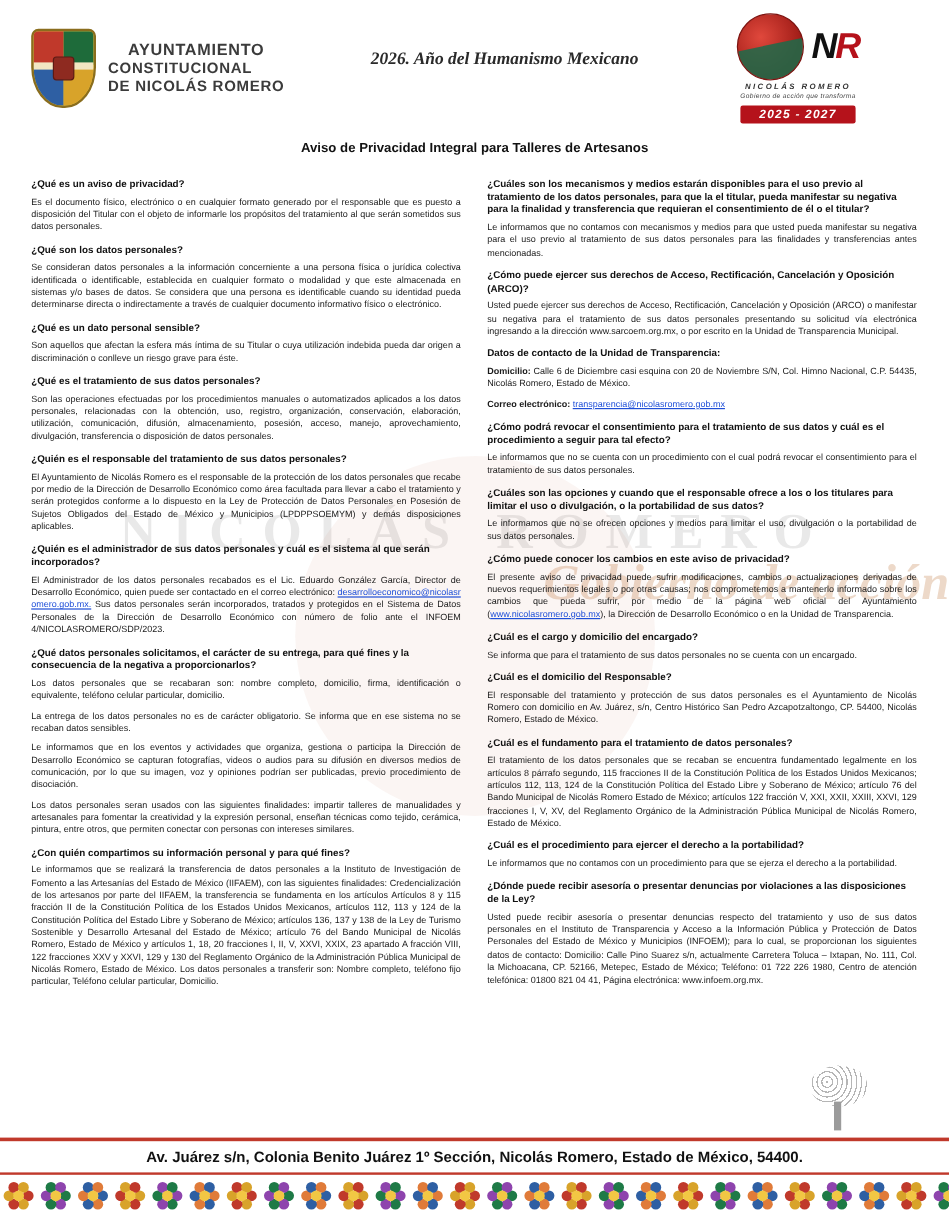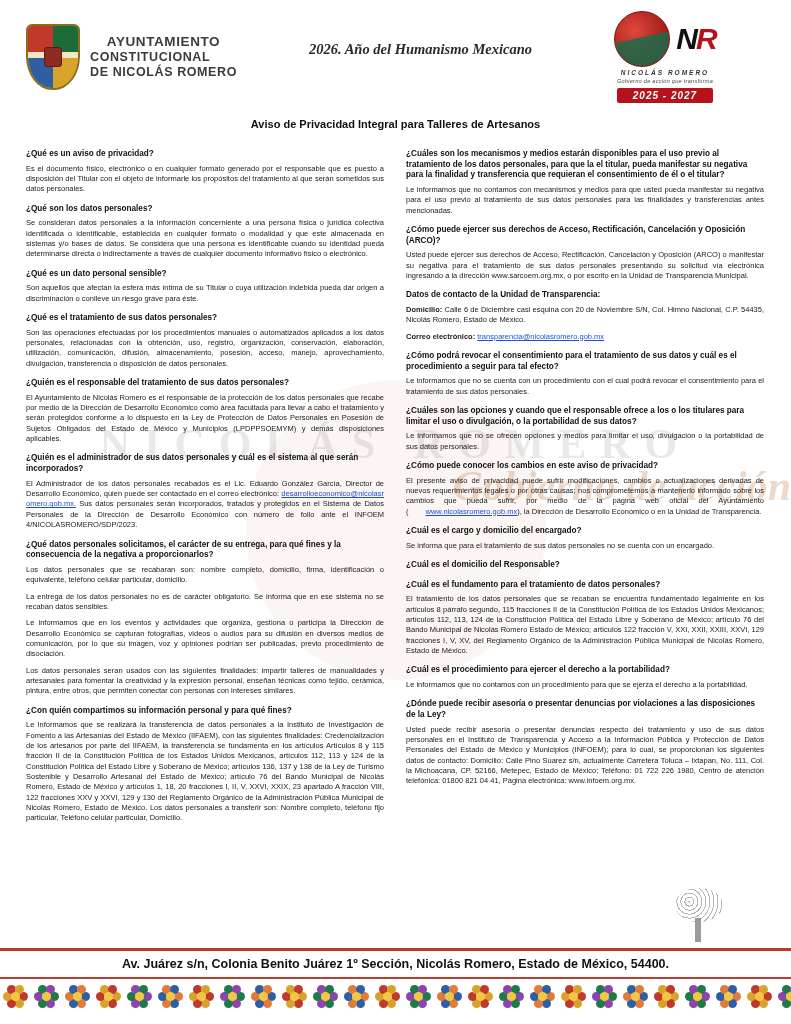--- a/index.html
+++ b/index.html
@@ -170,21 +170,21 @@
     text-align:justify;
     margin:0 0 6px 0;
     color:#1a1a1a;
   }
   .lead-title {
     margin-top:0;
   }
   a.mail {
     color:#1f4fd8; text-decoration:underline; word-break:break-all;
   }
-  .blue { color:#1f4fd8; text-decoration:underline;padding-left:17px; }
+  .blue { color:#1f4fd8; text-decoration:underline; }
   .bold { font-weight:bold; }
   
   .footer {
     position:absolute; left:0; right:0; bottom:0;
     height:76px;
   }
   .foot-rule {
     height:3px; background:#c0392b; margin:0 0 0 0;
   }
   .foot-addr {
@@ -326,20 +326,21 @@
         <h3 class="q">¿Cuáles son las opciones y cuando que el responsable ofrece a los o los titulares para limitar el uso o divulgación, o la portabilidad de sus datos?</h3>
         <p class="t">Le informamos que no se ofrecen opciones y medios para limitar el uso, divulgación o la portabilidad de sus datos personales.</p>
 
         <h3 class="q">¿Cómo puede conocer los cambios en este aviso de privacidad?</h3>
         <p class="t"><span>El presente aviso de privacidad puede sufrir modificaciones, cambios o actualizaciones derivadas de nuevos requerimientos legales o por otras causas; nos comprometemos a mantenerlo informado sobre los cambios que pueda sufrir, por medio de la página web oficial del Ayuntamiento (</span><a class="blue" href="#">www.nicolasromero.gob.mx</a><span>), la Dirección de Desarrollo Económico o en la Unidad de Transparencia.</span></p>
 
         <h3 class="q">¿Cuál es el cargo y domicilio del encargado?</h3>
         <p class="t">Se informa que para el tratamiento de sus datos personales no se cuenta con un encargado.</p>
 
         <h3 class="q">¿Cuál es el domicilio del Responsable?</h3>
+        <p class="t">El responsable del tratamiento y protección de sus datos personales es el Ayuntamiento de Nicolás Romero con domicilio en Av. Juárez, s/n, Centro Histórico San Pedro Azcapotzaltongo, CP. 54400, Nicolás Romero, Estado de México.</p>
 
         <h3 class="q">¿Cuál es el fundamento para el tratamiento de datos personales?</h3>
         <p class="t">El tratamiento de los datos personales que se recaban se encuentra fundamentado legalmente en los artículos 8 párrafo segundo, 115 fracciones II de la Constitución Política de los Estados Unidos Mexicanos; artículos 112, 113, 124 de la Constitución Política del Estado Libre y Soberano de México; artículo 76 del Bando Municipal de Nicolás Romero Estado de México; artículos 122 fracción V, XXI, XXII, XXIII, XXVI, 129 fracciones I, V, XV, del Reglamento Orgánico de la Administración Pública Municipal de Nicolás Romero, Estado de México.</p>
 
         <h3 class="q">¿Cuál es el procedimiento para ejercer el derecho a la portabilidad?</h3>
         <p class="t">Le informamos que no contamos con un procedimiento para que se ejerza el derecho a la portabilidad.</p>
 
         <h3 class="q">¿Dónde puede recibir asesoría o presentar denuncias por violaciones a las disposiciones de la Ley?</h3>
         <p class="t">Usted puede recibir asesoría o presentar denuncias respecto del tratamiento y uso de sus datos personales en el Instituto de Transparencia y Acceso a la Información Pública y Protección de Datos Personales del Estado de México y Municipios (INFOEM); para lo cual, se proporcionan los siguientes datos de contacto: Domicilio: Calle Pino Suarez s/n, actualmente Carretera Toluca – Ixtapan, No. 111, Col. la Michoacana, CP. 52166, Metepec, Estado de México; Teléfono: 01 722 226 1980, Centro de atención telefónica: 01800 821 04 41, Página electrónica: www.infoem.org.mx.</p>
       </div>

